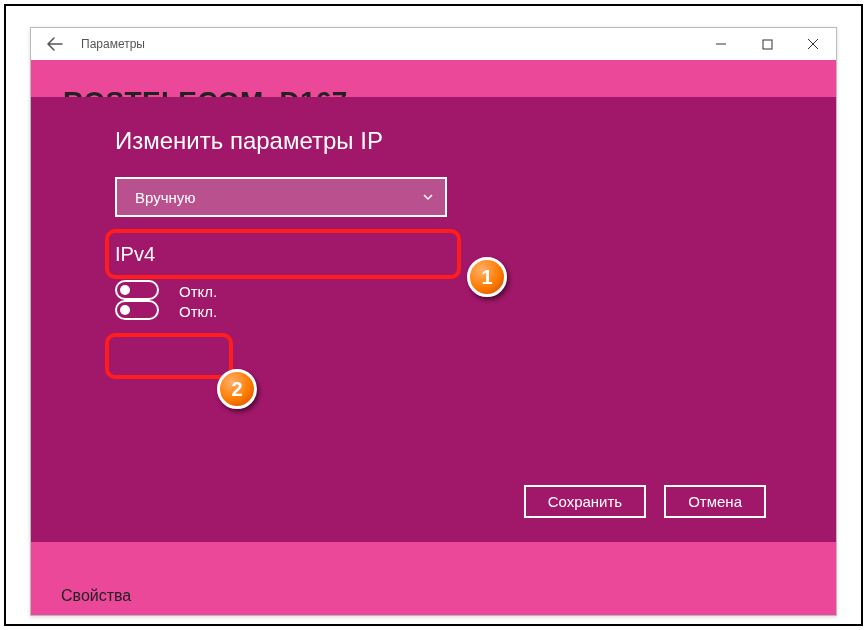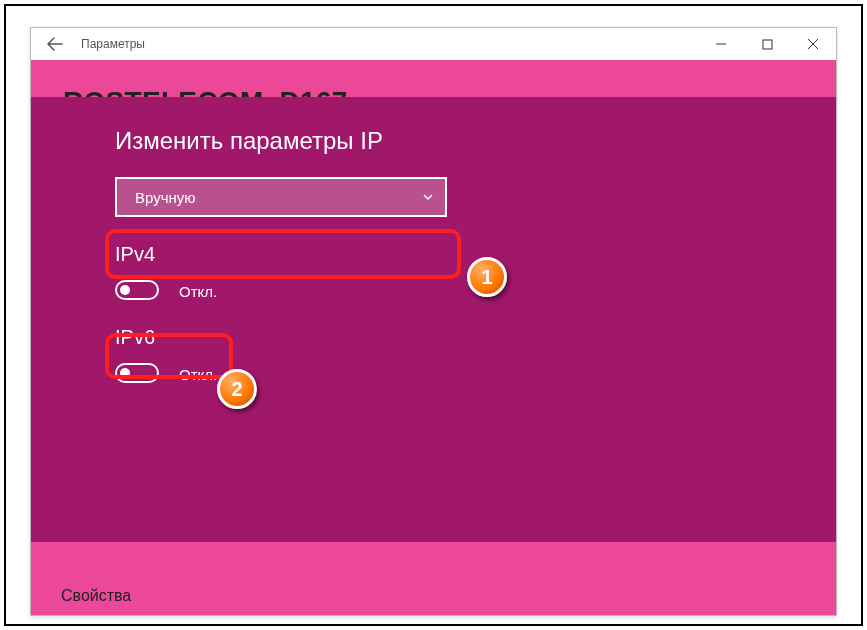--- a/index.html
+++ b/index.html
@@ -101,26 +101,29 @@
         <path d="M3 5 L7 9 L11 5"></path>
       </svg>
     </div>
 
     <div class="section-label">IPv4</div>
     <div class="toggle-row">
       <div class="toggle"></div>
       <div class="toggle-label">Откл.</div>
     </div>
 
-    <div class="section-label">IPv6</div>
     <div class="toggle-row">
       <div class="toggle"></div>
       <div class="toggle-label">Откл.</div>
     </div>
 
+    <div class="footer-btns">
+      <button class="mbtn">Сохранить</button>
+      <button class="mbtn">Отмена</button>
+    </div>
 
     <div class="highlight h1"></div>
     <div class="highlight h2"></div>
     <div class="marker m1">1</div>
     <div class="marker m2">2</div>
 
   </div>
 
 </div>
 

